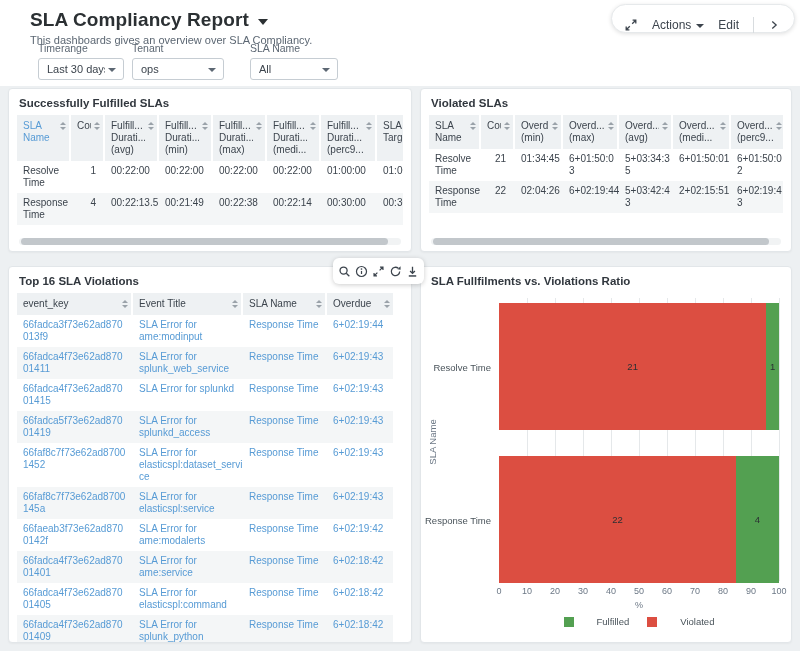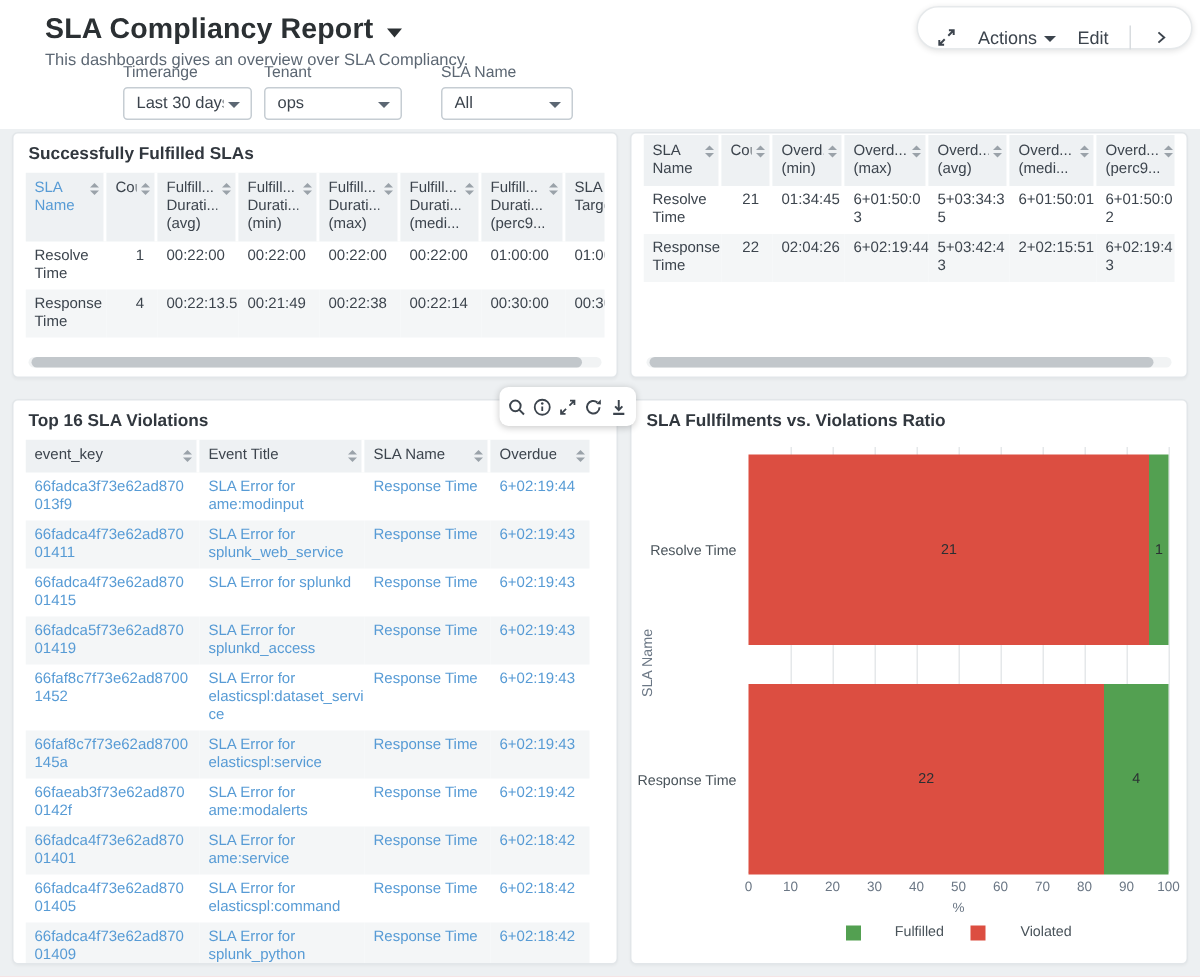--- a/index.html
+++ b/index.html
@@ -17,21 +17,21 @@
   .header-pill { position:absolute; top:4px; right:5px; height:29px; background:#fff;
                  border:1px solid #e6e9eb; border-radius:15px; box-shadow:0 1px 4px rgba(0,0,0,0.12);
                  display:flex; align-items:center; padding:13px 14px 0 12px; gap:14px; }
   .hicon { display:flex; align-items:center; justify-content:center; cursor:pointer; }
   .hbtn { font-size:12px; color:#3c444d; cursor:pointer; display:flex; align-items:center; gap:5px; }
   .caret-sm { width:0; height:0; border-left:4px solid transparent; border-right:4px solid transparent;
               border-top:4.5px solid #3c444d; margin-top:1px; }
   .vdiv { width:1px; height:16px; background:#d8dcdf; }
 
   
-  .filters { position:absolute; left:38px; top:42px; display:flex;margin-left:44px; }
+  .filters { position:absolute; left:38px; top:42px; display:flex; }
   .filter { margin-right:0; }
   .f1 { width:86px; margin-right:8px; }
   .f2 { width:92px; margin-right:26px; }
   .f3 { width:88px; }
   .flabel { font-size:10.5px; color:#5c6773; margin-bottom:4px; }
   .fbox { position:relative; height:22px; background:#fff; border:1px solid #c6cdd3; border-radius:3px;
           display:flex; align-items:center; padding:0 18px 0 8px; cursor:pointer; }
   .fvalue { font-size:11px; color:#3c444d; white-space:nowrap; overflow:hidden; }
   .fcaret { position:absolute; right:7px; top:9px; width:0; height:0; border-left:4px solid transparent;
             border-right:4px solid transparent; border-top:4px solid #5c6773; }
@@ -276,20 +276,21 @@
               </tr>
             </tbody>
           </table>
         </div>
       <div class="hscroll">
           <div class="thumb"></div>
         </div>
     </section>
 
     <section class="panel p2">
+      <div class="ptitle">Violated SLAs</div>
       <div class="twrap">
           <table class="tbl" style="width: 356px;">
             <colgroup>
               <col style="width: 52px;">
               <col style="width: 34px;">
               <col style="width: 48px;">
               <col style="width: 56px;">
               <col style="width: 54px;">
               <col style="width: 58px;">
               <col style="width: 54px;">

